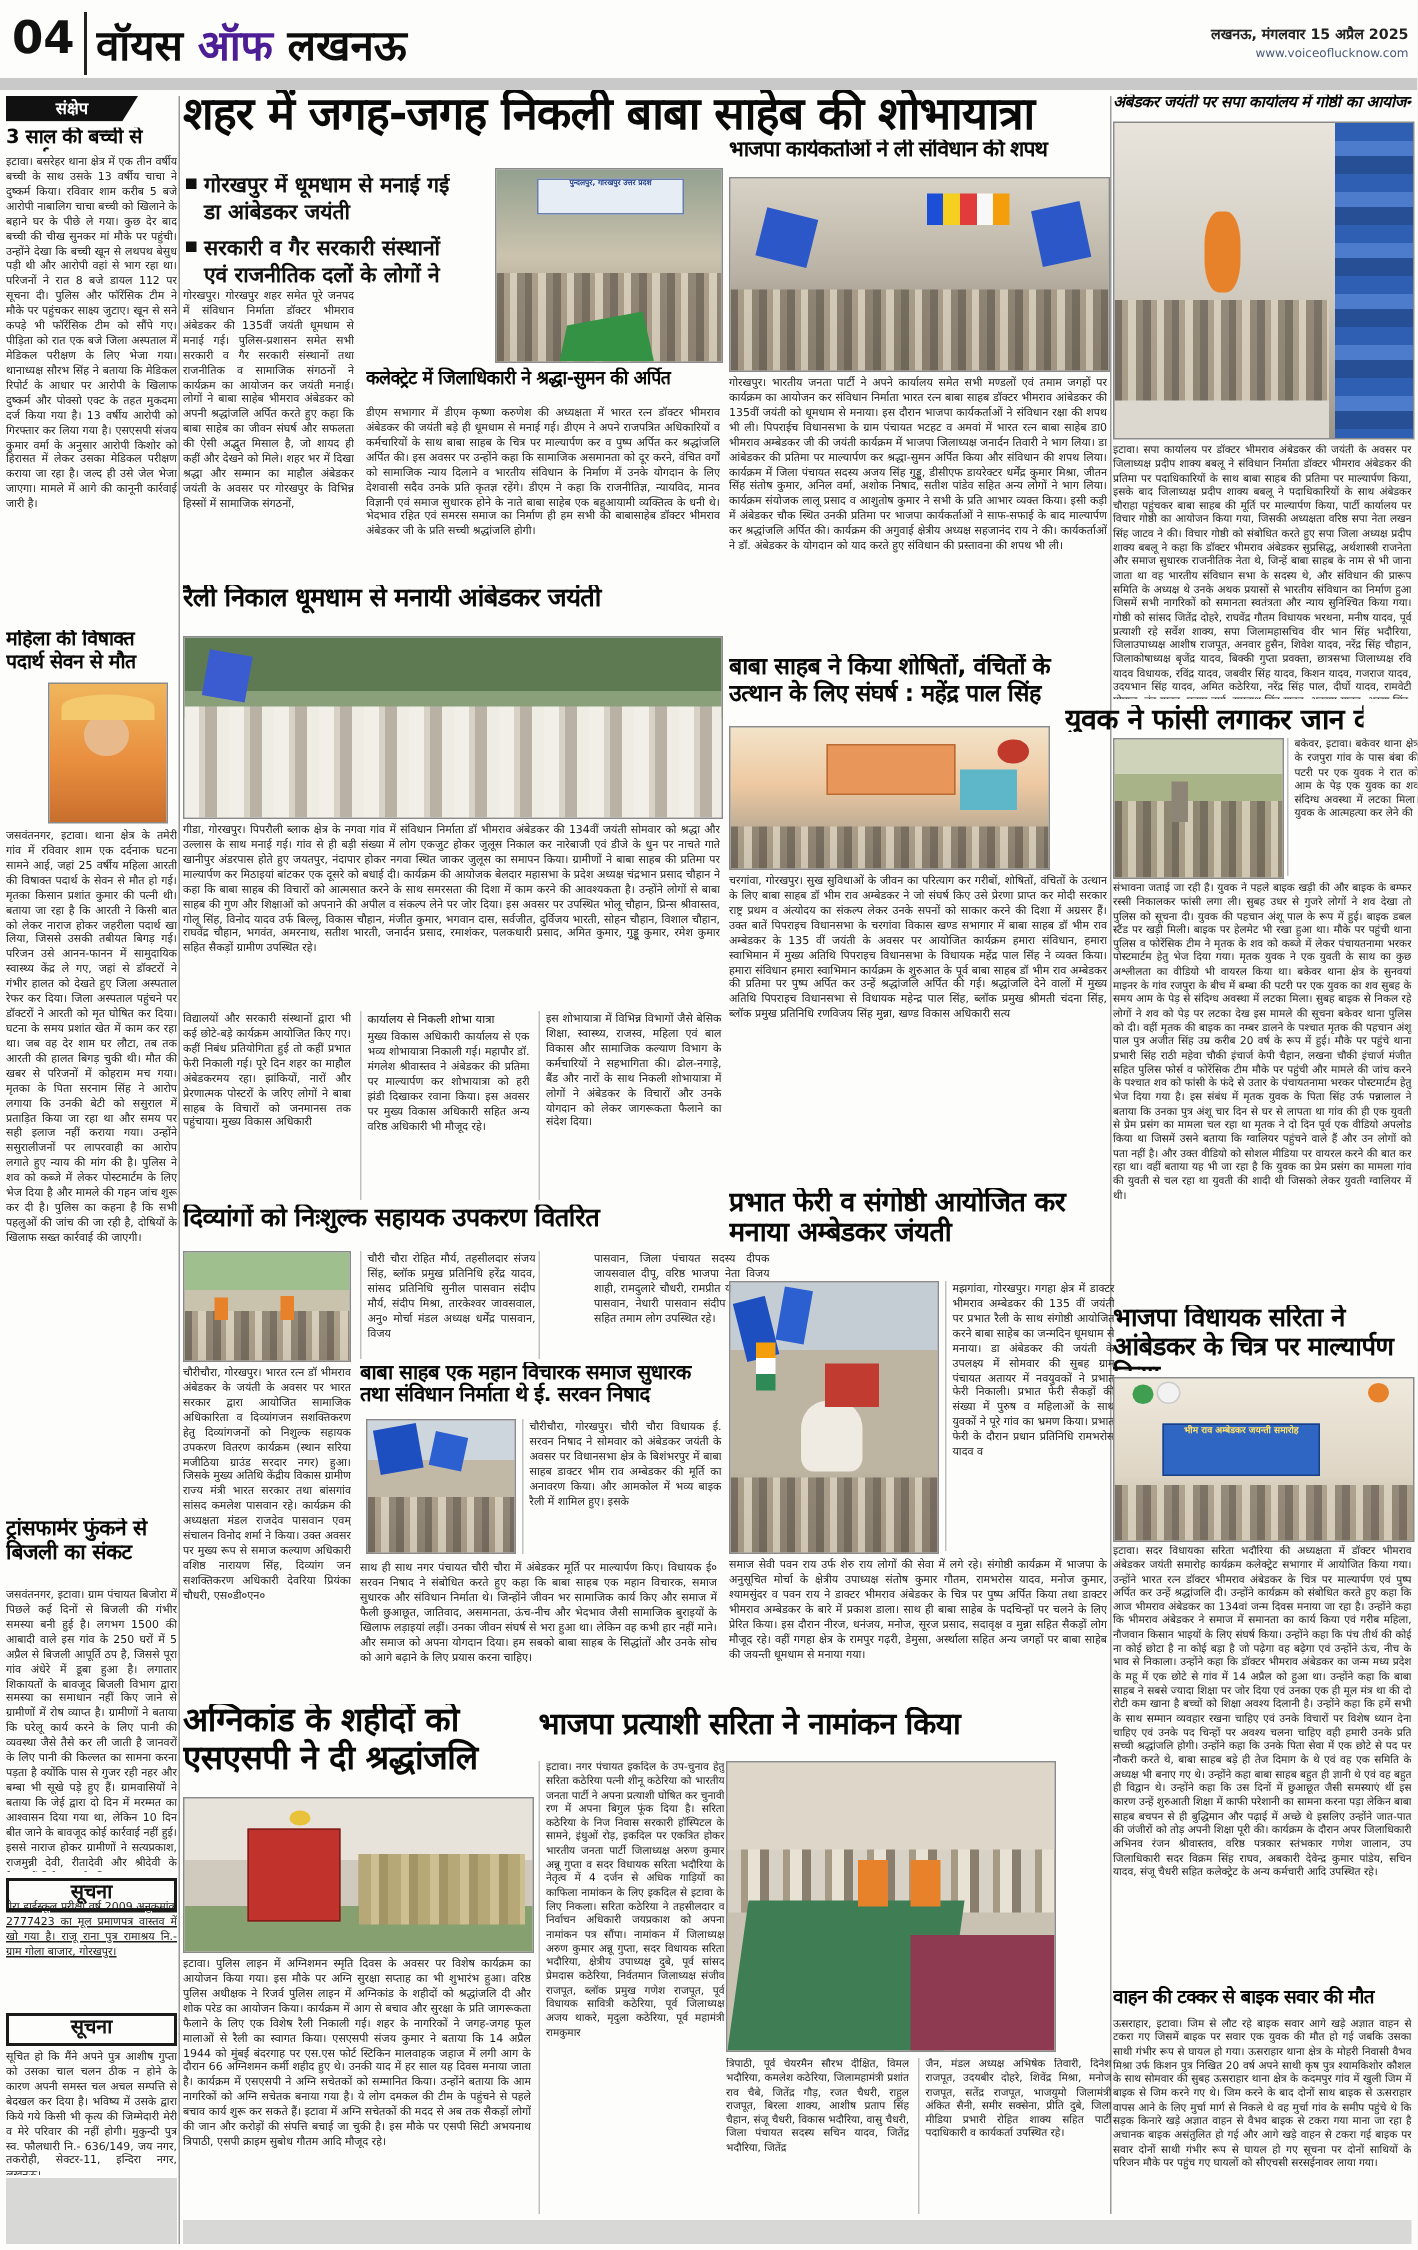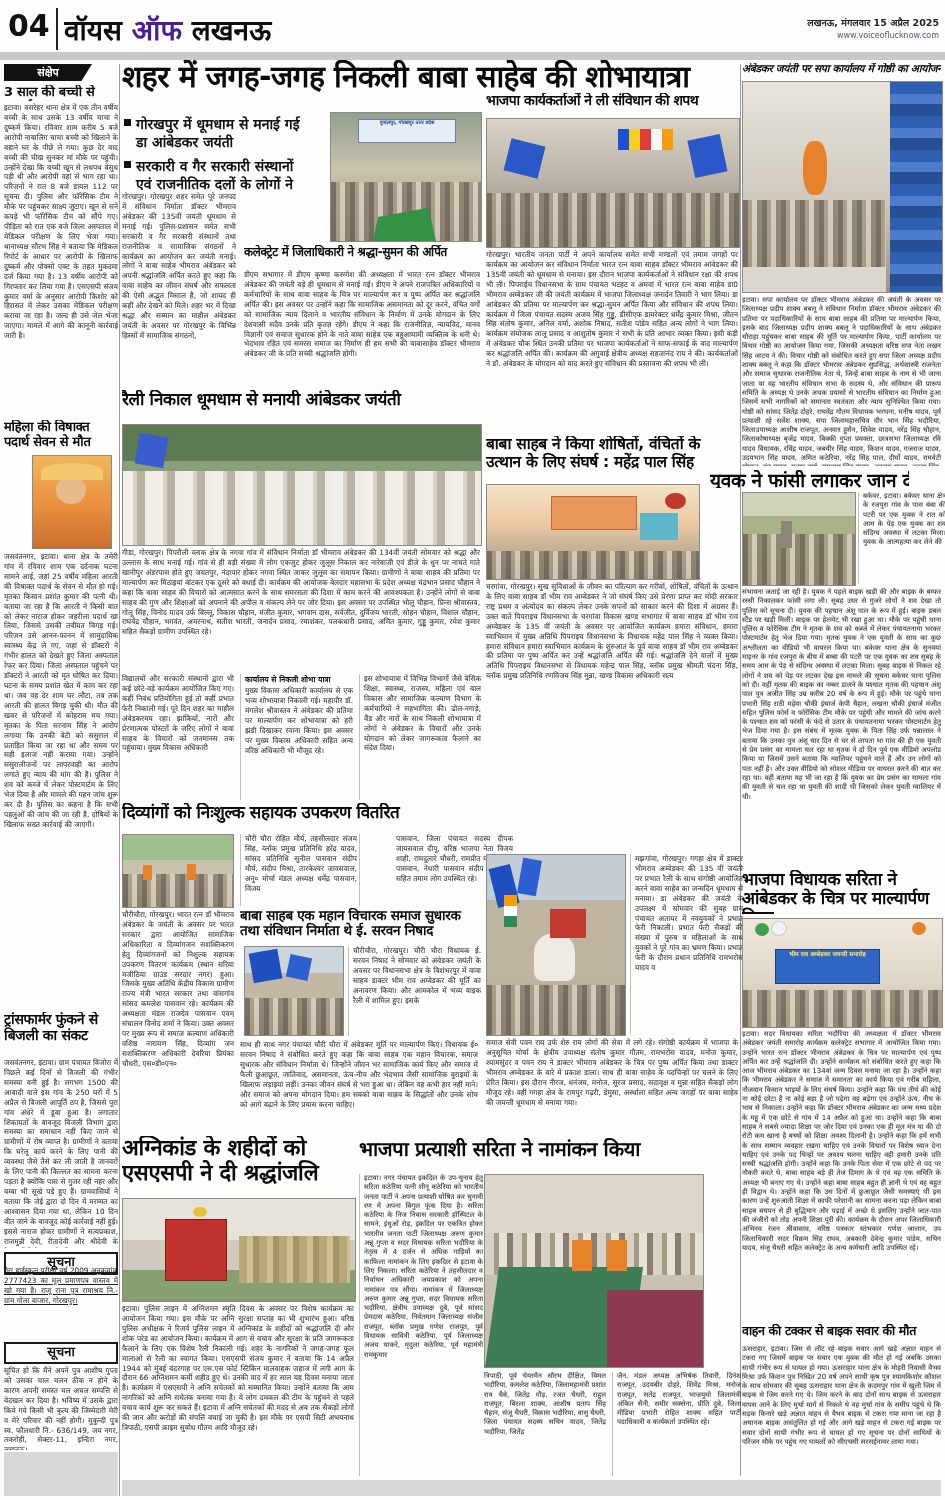--- a/index.html
+++ b/index.html
@@ -105,21 +105,21 @@
 
   <div class="abs hd nw" style="left:122px;top:390px;width:358px;height:30px;font-size:17px;letter-spacing:-0.4px;">रैली निकाल धूमधाम से मनायी आंबेडकर जयंती</div>
   <div class="ph" style="left:122px;top:424px;width:358px;height:120px;background:linear-gradient(180deg,#5d7a52 0 30%,#8aa07b 30% 45%,#e4e0d6 45%);">
     <b class="acc" style="left:0;bottom:0;width:100%;height:62%;background:repeating-linear-gradient(90deg,#f2efe8 0 10px,#d8d2c6 10px 14px,#b9b2a4 14px 22px,#efece4 22px 30px);"></b>
     <b class="acc" style="left:4%;top:8%;width:8%;height:26%;background:#3b5bd0;transform:rotate(10deg);"></b>
   </div>
   <div class="abs t" style="left:122px;top:548px;width:358px;height:122px;">गीडा, गोरखपुर। पिपरौली ब्लाक क्षेत्र के नगवा गांव में संविधान निर्माता डॉ भीमराव अंबेडकर की 134वीं जयंती सोमवार को श्रद्धा और उल्लास के साथ मनाई गई। गांव से ही बड़ी संख्या में लोग एकजुट होकर जुलूस निकाल कर नारेबाजी एवं डीजे के धुन पर नाचते गाते खानीपुर अंडरपास होते हुए जयतपुर, नंदापार होकर नगवा स्थित जाकर जुलूस का समापन किया। ग्रामीणों ने बाबा साहब की प्रतिमा पर माल्यार्पण कर मिठाइयां बांटकर एक दूसरे को बधाई दी। कार्यक्रम की आयोजक बेलदार महासभा के प्रदेश अध्यक्ष चंद्रभान प्रसाद चौहान ने कहा कि बाबा साहब की विचारों को आत्मसात करने के साथ समरसता की दिशा में काम करने की आवश्यकता है। उन्होंने लोगों से बाबा साहब की गुण और शिक्षाओं को अपनाने की अपील व संकल्प लेने पर जोर दिया। इस अवसर पर उपस्थित भोलू चौहान, प्रिन्स श्रीवास्तव, गोलू सिंह, विनोद यादव उर्फ बिल्लू, विकास चौहान, मंजीत कुमार, भगवान दास, सर्वजीत, दुर्विजय भारती, सोहन चौहान, विशाल चौहान, राघवेंद्र चौहान, भगवंत, अमरनाथ, सतीश भारती, जनार्दन प्रसाद, रमाशंकर, पलकधारी प्रसाद, अमित कुमार, गुड्डू कुमार, रमेश कुमार सहित सैकड़ों ग्रामीण उपस्थित रहे।</div>
   <div class="abs t" style="left:122px;top:674px;width:112px;height:126px;">विद्यालयों और सरकारी संस्थानों द्वारा भी कई छोटे-बड़े कार्यक्रम आयोजित किए गए। कहीं निबंध प्रतियोगिता हुई तो कहीं प्रभात फेरी निकाली गई। पूरे दिन शहर का माहौल अंबेडकरमय रहा। झांकियों, नारों और प्रेरणात्मक पोस्टरों के जरिए लोगों ने बाबा साहब के विचारों को जनमानस तक पहुंचाया। मुख्य विकास अधिकारी</div>
   <div class="abs" style="left:240px;top:674px;width:113px;height:126px;">
     <div class="sep" style="height:100%;">
-      <div style="font-size:7.6px;font-weight:bold;color:#111;margin-bottom:2px;">कार्यालय से निकली शोभा यात्रा</div>
+      <div style="font-size:7.6px;font-weight:normal;color:#111;margin-bottom:2px;">कार्यालय से निकली शोभा यात्रा</div>
       <div class="t">मुख्य विकास अधिकारी कार्यालय से एक भव्य शोभायात्रा निकाली गई। महापौर डॉ. मंगलेश श्रीवास्तव ने अंबेडकर की प्रतिमा पर माल्यार्पण कर शोभायात्रा को हरी झंडी दिखाकर रवाना किया। इस अवसर पर मुख्य विकास अधिकारी सहित अन्य वरिष्ठ अधिकारी भी मौजूद रहे।</div>
     </div>
   </div>
   <div class="abs hd nw" style="left:122px;top:803px;width:356px;height:27px;font-size:17px;letter-spacing:-0.4px;">दिव्यांगों को निःशुल्क सहायक उपकरण वितरित</div>
 
   <div class="abs t sep" style="left:359px;top:674px;width:117px;height:126px;">इस शोभायात्रा में विभिन्न विभागों जैसे बेसिक शिक्षा, स्वास्थ्य, राजस्व, महिला एवं बाल विकास और सामाजिक कल्याण विभाग के कर्मचारियों ने सहभागिता की। ढोल-नगाड़े, बैंड और नारों के साथ निकली शोभायात्रा में लोगों ने अंबेडकर के विचारों और उनके योगदान को लेकर जागरूकता फैलाने का संदेश दिया।</div>
   <div class="ph" style="left:122px;top:834px;width:110px;height:72px;background:linear-gradient(180deg,#9fbf8e 0 35%,#c9c2ad 35% 60%,#998d7a);">
     <b class="crowd" style="height:46%;"></b>
     <b class="acc" style="left:18%;top:42%;width:8%;height:20%;background:#e8822a;"></b>
     <b class="acc" style="left:58%;top:40%;width:8%;height:22%;background:#e8822a;"></b>
@@ -130,20 +130,21 @@
 
   <div class="abs hd" style="left:240px;top:908px;width:240px;height:34px;font-size:13.5px;">बाबा साहब एक महान विचारक समाज सुधारक तथा संविधान निर्माता थे ई. सरवन निषाद</div>
   <div class="ph" style="left:244px;top:946px;width:98px;height:88px;background:linear-gradient(180deg,#cdd6dd 0 30%,#c2b8a6 30% 65%,#8d8373);">
     <b class="acc" style="left:6%;top:4%;width:30%;height:34%;background:#1e4fc0;transform:rotate(-10deg);"></b>
     <b class="acc" style="left:44%;top:10%;width:22%;height:26%;background:#2c5fd0;transform:rotate(12deg);"></b>
     <b class="crowd" style="height:42%;"></b>
   </div>
   <div class="abs t sep" style="left:348px;top:946px;width:128px;height:90px;">चौरीचौरा, गोरखपुर। चौरी चौरा विधायक ई. सरवन निषाद ने सोमवार को अंबेडकर जयंती के अवसर पर विधानसभा क्षेत्र के बिशंभरपुर में बाबा साहब डाक्टर भीम राव अम्बेडकर की मूर्ति का अनावरण किया। और आमकोल में भव्य बाइक रैली में शामिल हुए। इसके</div>
   <div class="abs t" style="left:240px;top:1040px;width:238px;height:96px;">साथ ही साथ नगर पंचायत चौरी चौरा में अंबेडकर मूर्ति पर माल्यार्पण किए। विधायक ई० सरवन निषाद ने संबोधित करते हुए कहा कि बाबा साहब एक महान विचारक, समाज सुधारक और संविधान निर्माता थे। जिन्होंने जीवन भर सामाजिक कार्य किए और समाज में फैली छुआछूत, जातिवाद, असमानता, ऊंच-नीच और भेदभाव जैसी सामाजिक बुराइयों के खिलाफ लड़ाइयां लड़ीं। उनका जीवन संघर्ष से भरा हुआ था। लेकिन वह कभी हार नहीं माने। और समाज को अपना योगदान दिया। हम सबको बाबा साहब के सिद्धांतों और उनके सोच को आगे बढ़ाने के लिए प्रयास करना चाहिए।</div>
 
+  <div class="abs hd" style="left:486px;top:792px;width:252px;height:58px;font-size:18px;">प्रभात फेरी व संगोष्ठी आयोजित कर मनाया अम्बेडकर जंयती</div>
   <div class="ph" style="left:486px;top:854px;width:138px;height:180px;background:linear-gradient(180deg,#c4cdd4 0 25%,#beb4a2 25% 70%,#8d8373);">
     <b class="acc" style="left:4%;top:6%;width:16%;height:22%;background:#1e4fc0;transform:rotate(-14deg);"></b>
     <b class="acc" style="left:24%;top:2%;width:14%;height:20%;background:#2c5fd0;transform:rotate(10deg);"></b>
     <b class="acc" style="left:12%;top:22%;width:10%;height:18%;background:linear-gradient(180deg,#f59e0b 33%,#fff 33% 66%,#2e8b57 66%);"></b>
     <b class="acc" style="left:34%;top:44%;width:30%;height:26%;background:#efeae2;border-radius:40% 40% 20% 20%;"></b>
     <b class="acc" style="left:46%;top:30%;width:26%;height:16%;background:#c13b30;"></b>
     <b class="crowd" style="height:28%;"></b>
   </div>
   <div class="abs t sep" style="left:630px;top:854px;width:108px;height:180px;">मझगांवा, गोरखपुर। गगहा क्षेत्र में डाक्टर भीमराव अम्बेडकर की 135 वीं जयंती पर प्रभात रैली के साथ संगोष्ठी आयोजित करने बाबा साहेब का जन्मदिन धूमधाम से मनाया। डा अंबेडकर की जयंती के उपलक्ष्य में सोमवार की सुबह ग्राम पंचायत अतायर में नवयुवकों ने प्रभात फेरी निकाली। प्रभात फेरी सैकड़ों की संख्या में पुरुष व महिलाओं के साथ युवकों ने पूरे गांव का भ्रमण किया। प्रभात फेरी के दौरान प्रधान प्रतिनिधि रामभरोस यादव व</div>
   <div class="abs t" style="left:486px;top:1038px;width:252px;height:94px;">समाज सेवी पवन राय उर्फ शेरु राय लोगों की सेवा में लगे रहे। संगोष्ठी कार्यक्रम में भाजपा के अनुसूचित मोर्चा के क्षेत्रीय उपाध्यक्ष संतोष कुमार गौतम, रामभरोस यादव, मनोज कुमार, श्यामसुंदर व पवन राय ने डाक्टर भीमराव अंबेडकर के चित्र पर पुष्प अर्पित किया तथा डाक्टर भीमराव अम्बेडकर के बारे में प्रकाश डाला। साथ ही बाबा साहेब के पदचिन्हों पर चलने के लिए प्रेरित किया। इस दौरान नीरज, धनंजय, मनोज, सूरज प्रसाद, सदावृक्ष व मुन्ना सहित सैकड़ों लोग मौजूद रहे। वहीं गगहा क्षेत्र के रामपुर गढ़री, डेमुसा, अर्स्थाला सहित अन्य जगहों पर बाबा साहेब की जयन्ती धूमधाम से मनाया गया।</div>

